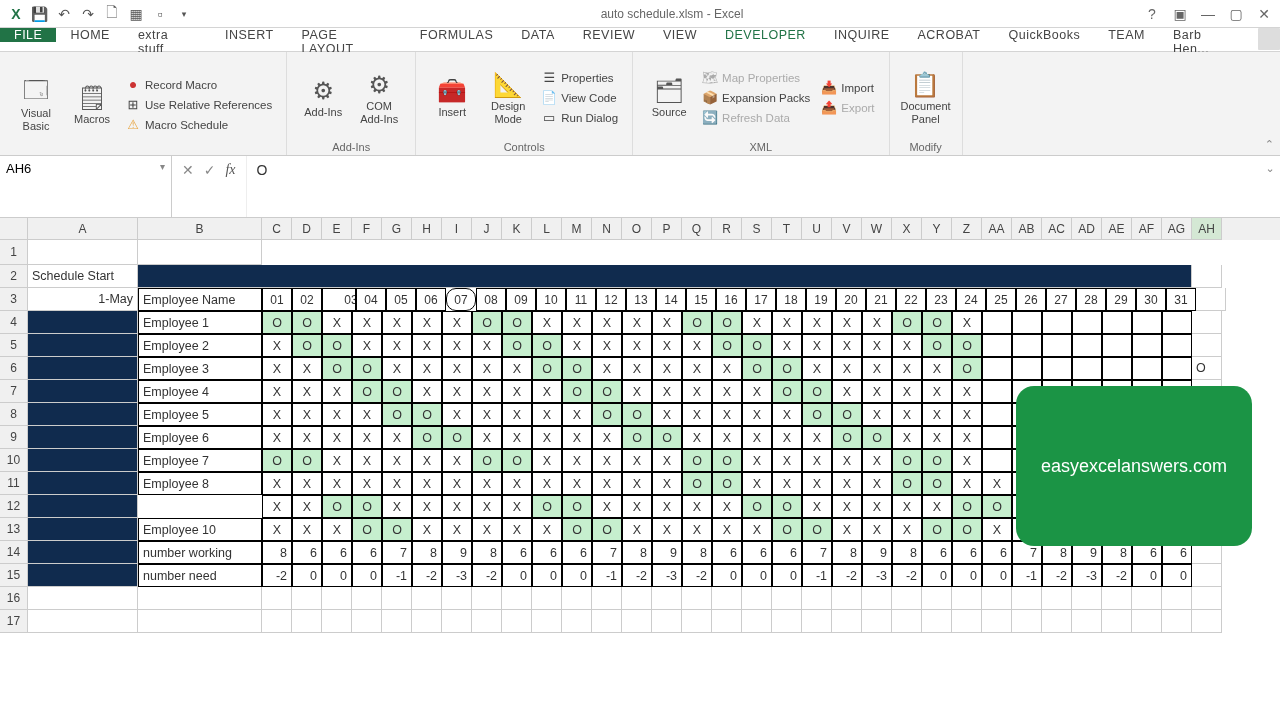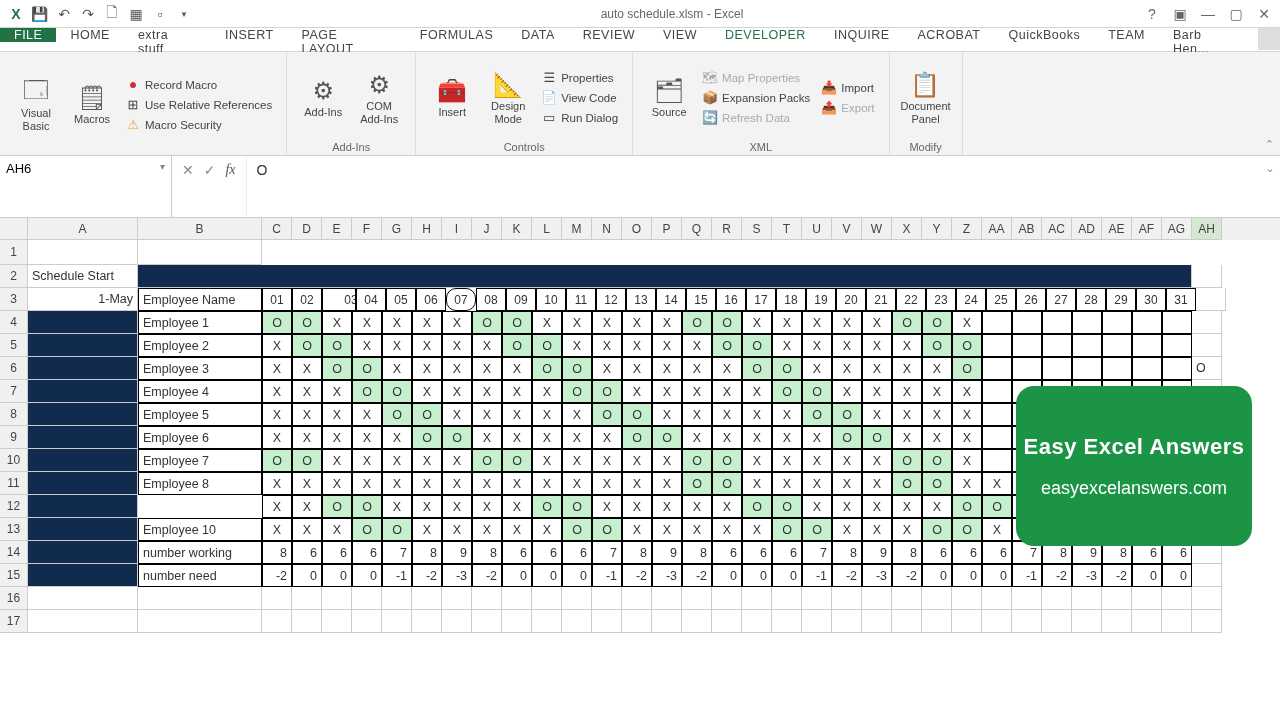--- a/index.html
+++ b/index.html
@@ -134,21 +134,21 @@
         <div class="smallbtn">
             <span class="ico" style="color:#c33">⏺</span>
             <span>Record Macro</span>
           </div>
         <div class="smallbtn">
             <span class="ico">⊞</span>
             <span>Use Relative References</span>
           </div>
         <div class="smallbtn">
             <span class="ico" style="color:#e8a33d">⚠</span>
-            <span>Macro Security</span>
+            <span>Macro Schedule</span>
           </div>
       </div>
     </div>
   </div>
   <div class="group">
     <div class="group-body">
       <div class="bigbtn">
           <div class="ico">⚙</div>
           <div class="lbl">Add-Ins</div>
         </div>
@@ -848,15 +848,14 @@
         <div class="cell" style="width:30px;"></div>
         <div class="cell" style="width:30px;"></div>
         <div class="cell" style="width:30px;"></div>
         <div class="cell" style="width:30px;"></div>
       </div>
     </div>
   <span class="spill" id="spill-ah6" style="left: 1196px; top: 143px;">O</span>
 </div>
 
 <div class="watermark">
-  <div class="t1">Easy Excel Answers</div>
   <div class="t2">easyexcelanswers.com</div>
 </div>
 
 </body></html>

